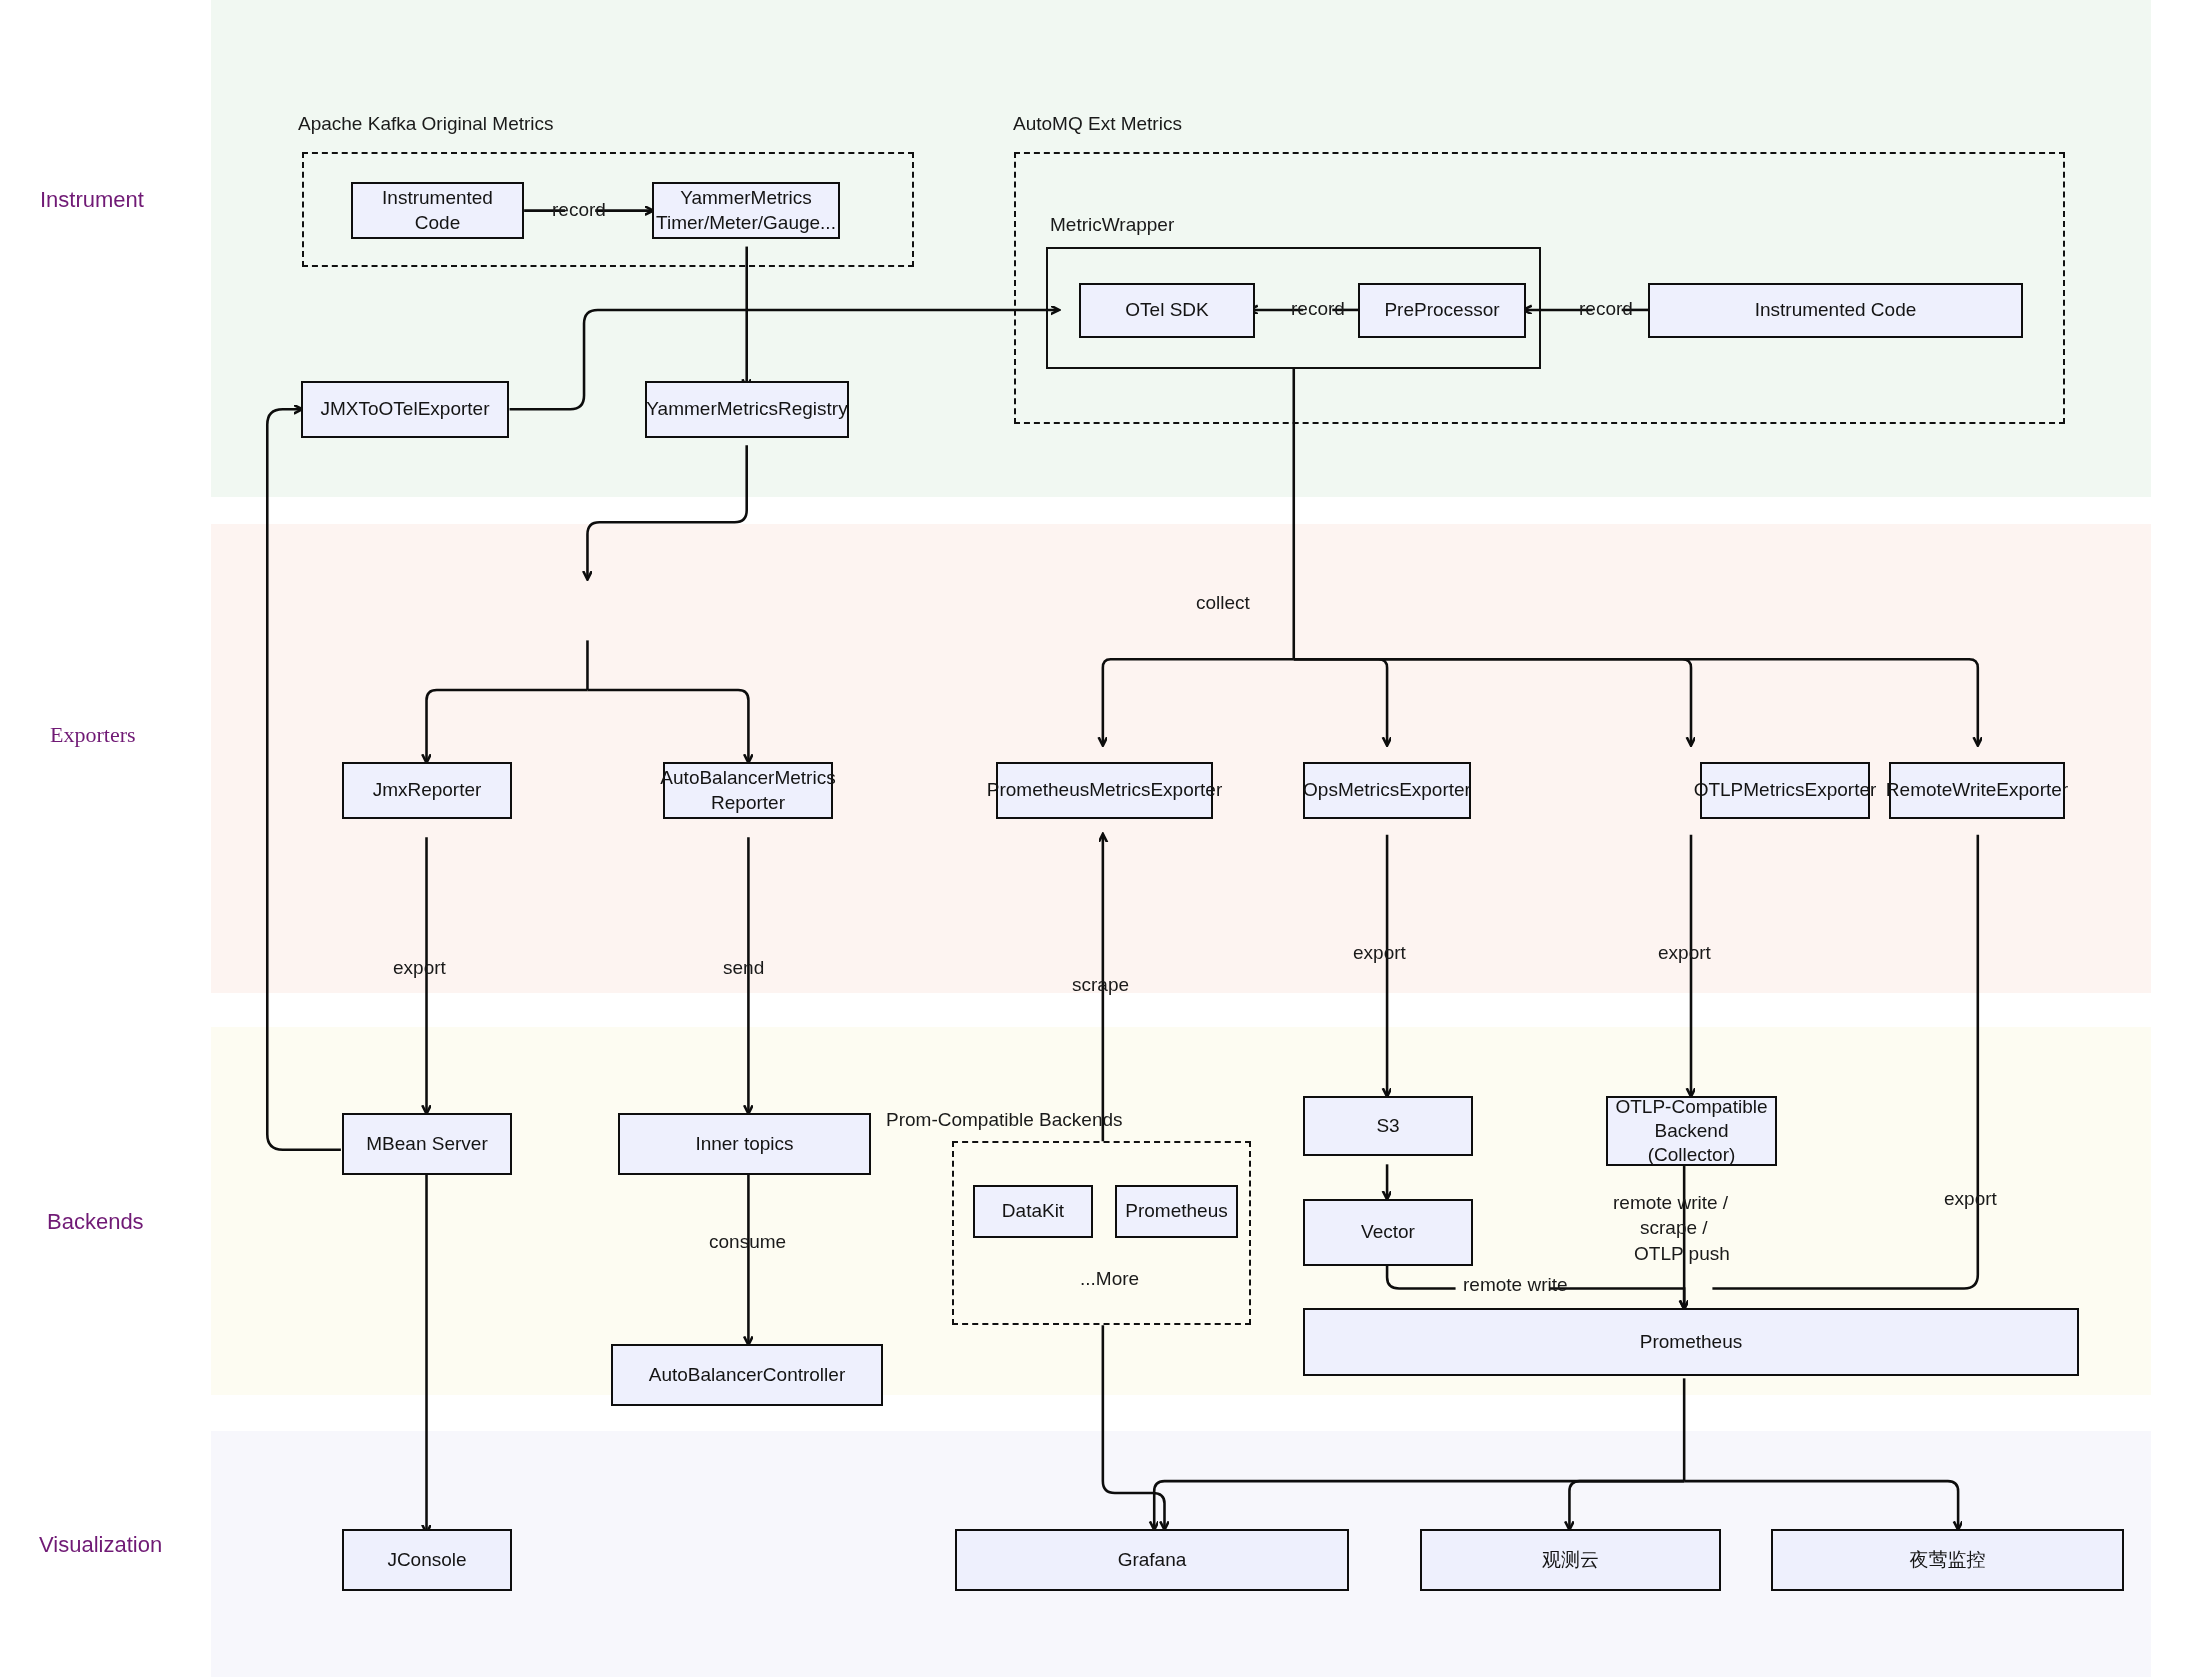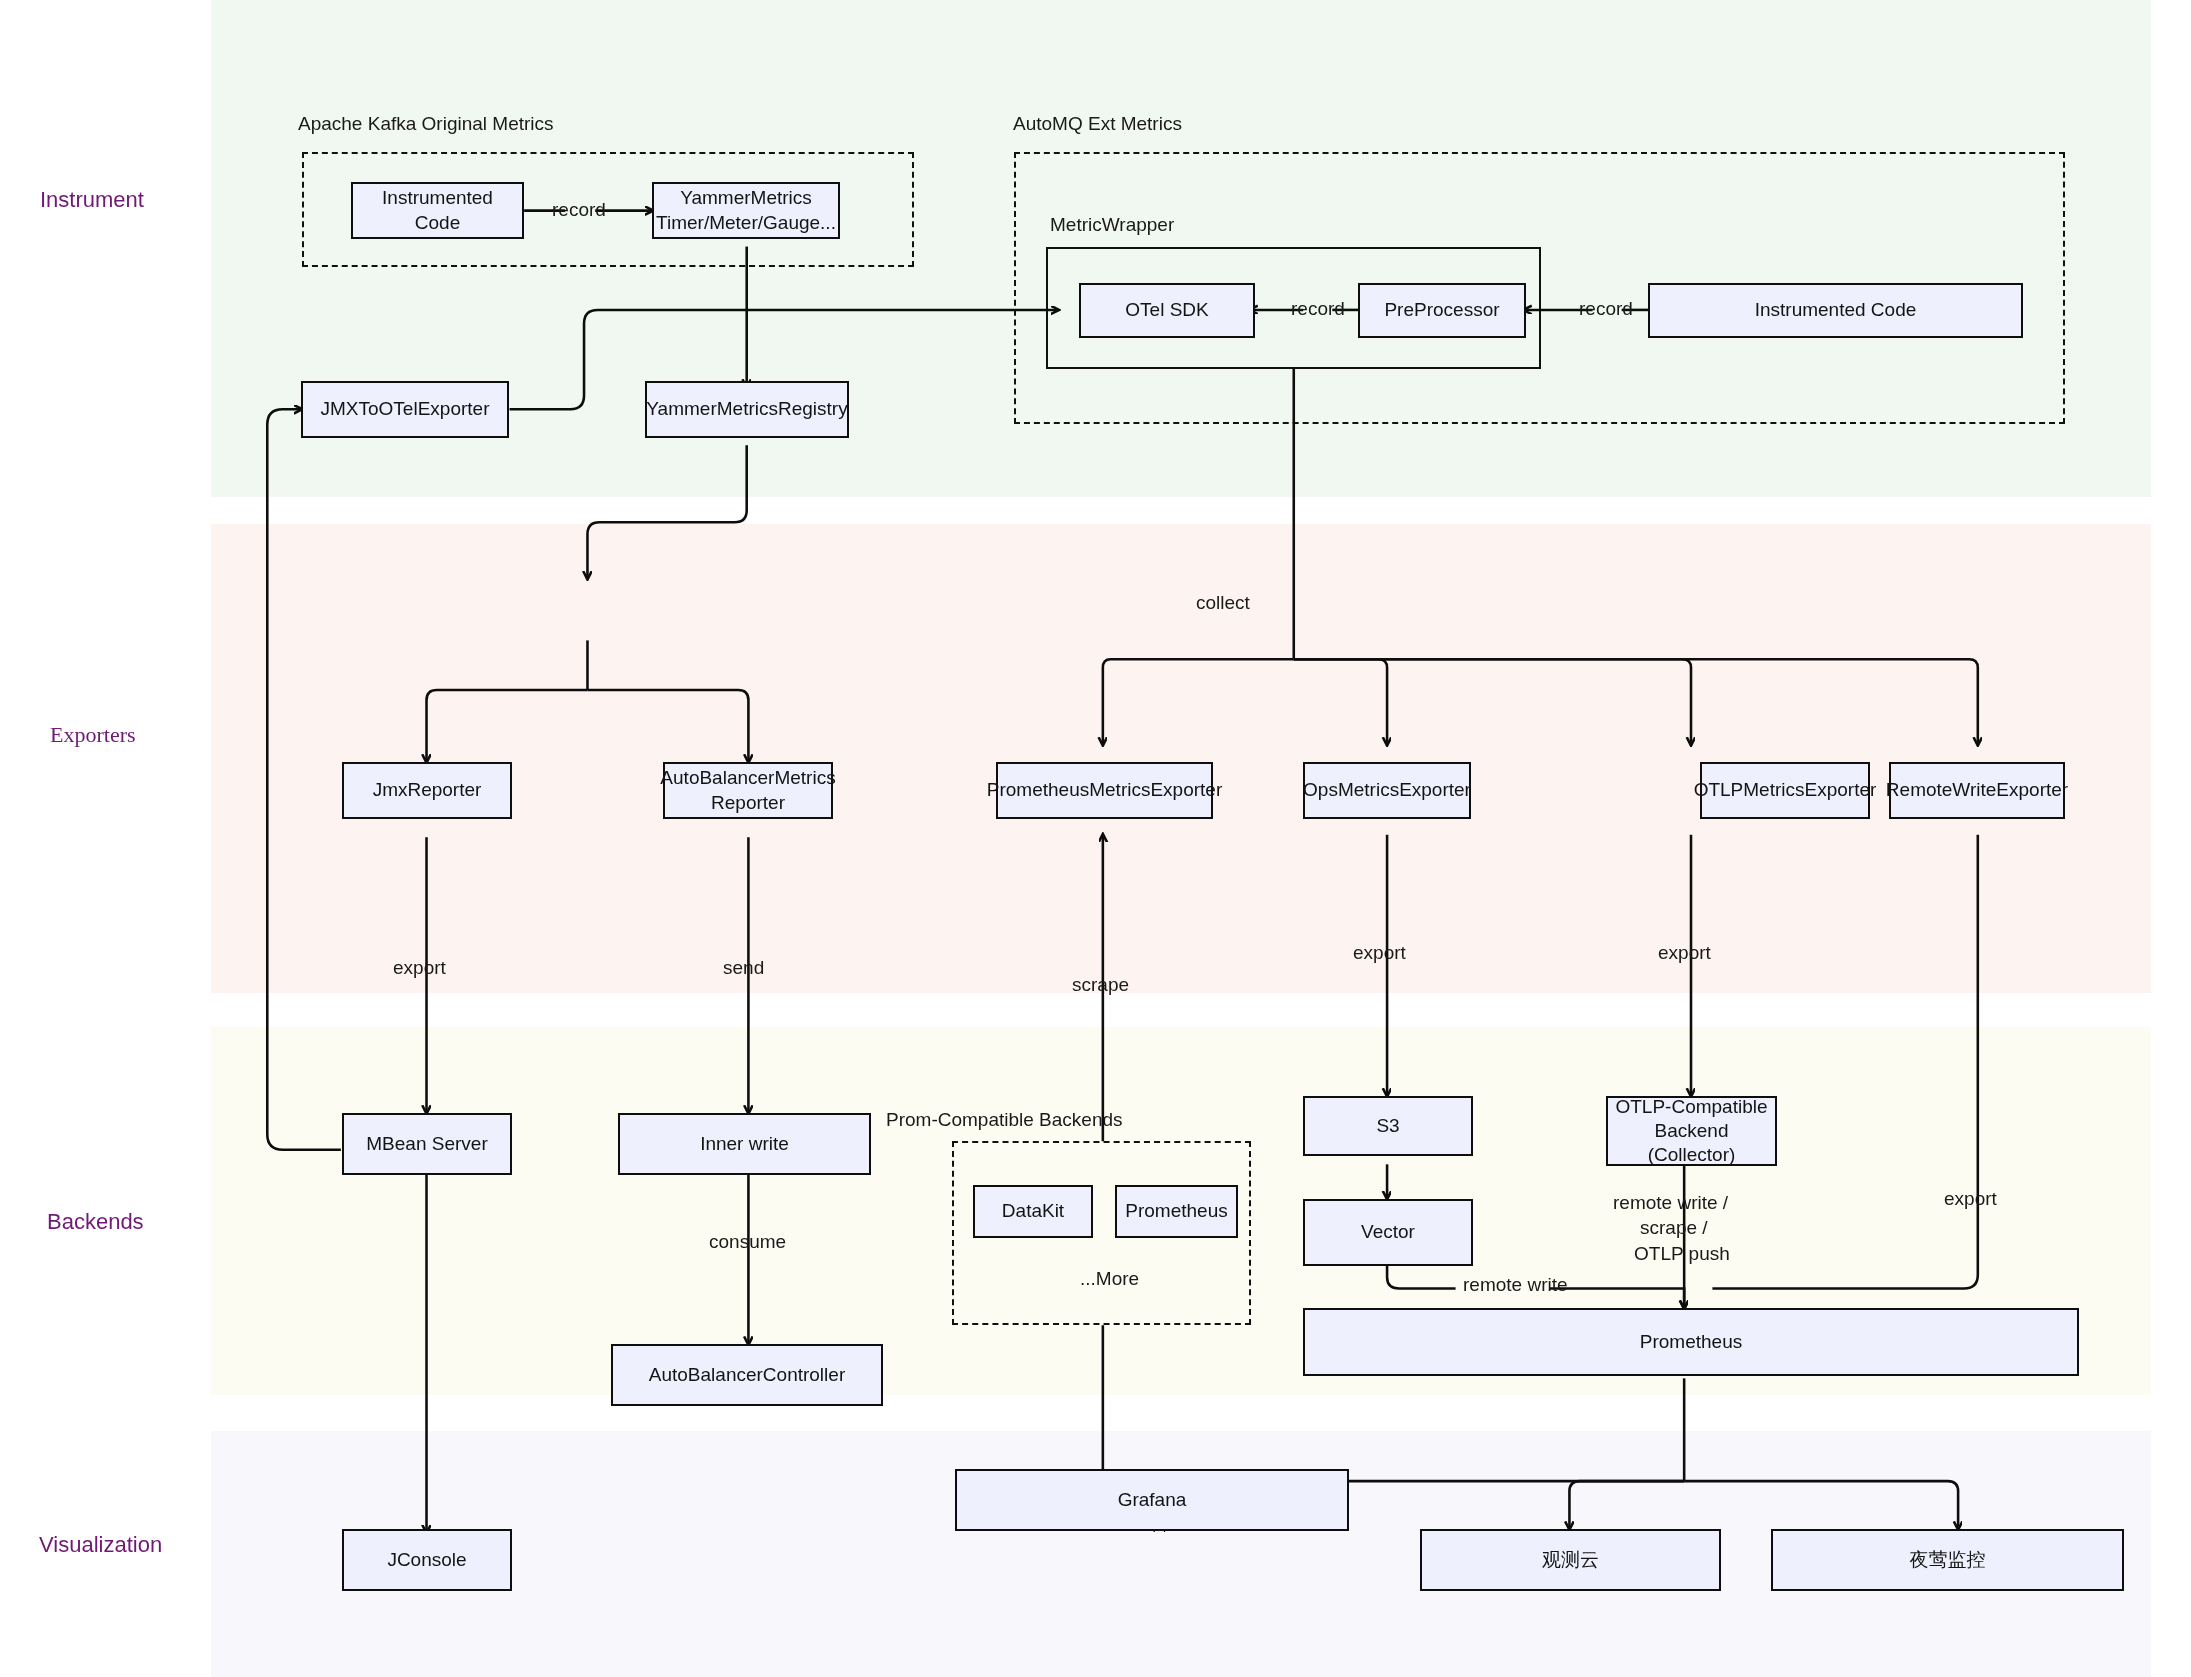--- a/index.html
+++ b/index.html
@@ -166,21 +166,21 @@
 
   <div class="node" style="left:1889px;top:762px;width:176px;height:57px;">
     <span>RemoteWriteExporter</span>
   </div>
 
   <div class="node" style="left:342px;top:1113px;width:170px;height:62px;">
     <span>MBean Server</span>
   </div>
 
   <div class="node" style="left:618px;top:1113px;width:253px;height:62px;">
-    <span>Inner write</span>
+    <span>Inner topics</span>
   </div>
 
   <div class="node" style="left:611px;top:1344px;width:272px;height:62px;">
     <span>AutoBalancerController</span>
   </div>
 
   <div class="node" style="left:973px;top:1185px;width:120px;height:53px;">
     <span>DataKit</span>
   </div>
 
@@ -204,21 +204,21 @@
   </div>
 
   <div class="node" style="left:1303px;top:1308px;width:776px;height:68px;">
     <span>Prometheus</span>
   </div>
 
   <div class="node" style="left:342px;top:1529px;width:170px;height:62px;">
     <span>JConsole</span>
   </div>
 
-  <div class="node" style="left:955px;top:1469px;width:394px;height:62px;">
+  <div class="node" style="left:955px;top:1529px;width:394px;height:62px;">
     <span>Grafana</span>
   </div>
 
   <div class="node" style="left:1420px;top:1529px;width:301px;height:62px;">
     <span>观测云</span>
   </div>
 
   <div class="node" style="left:1771px;top:1529px;width:353px;height:62px;">
     <span>夜莺监控</span>
   </div>

